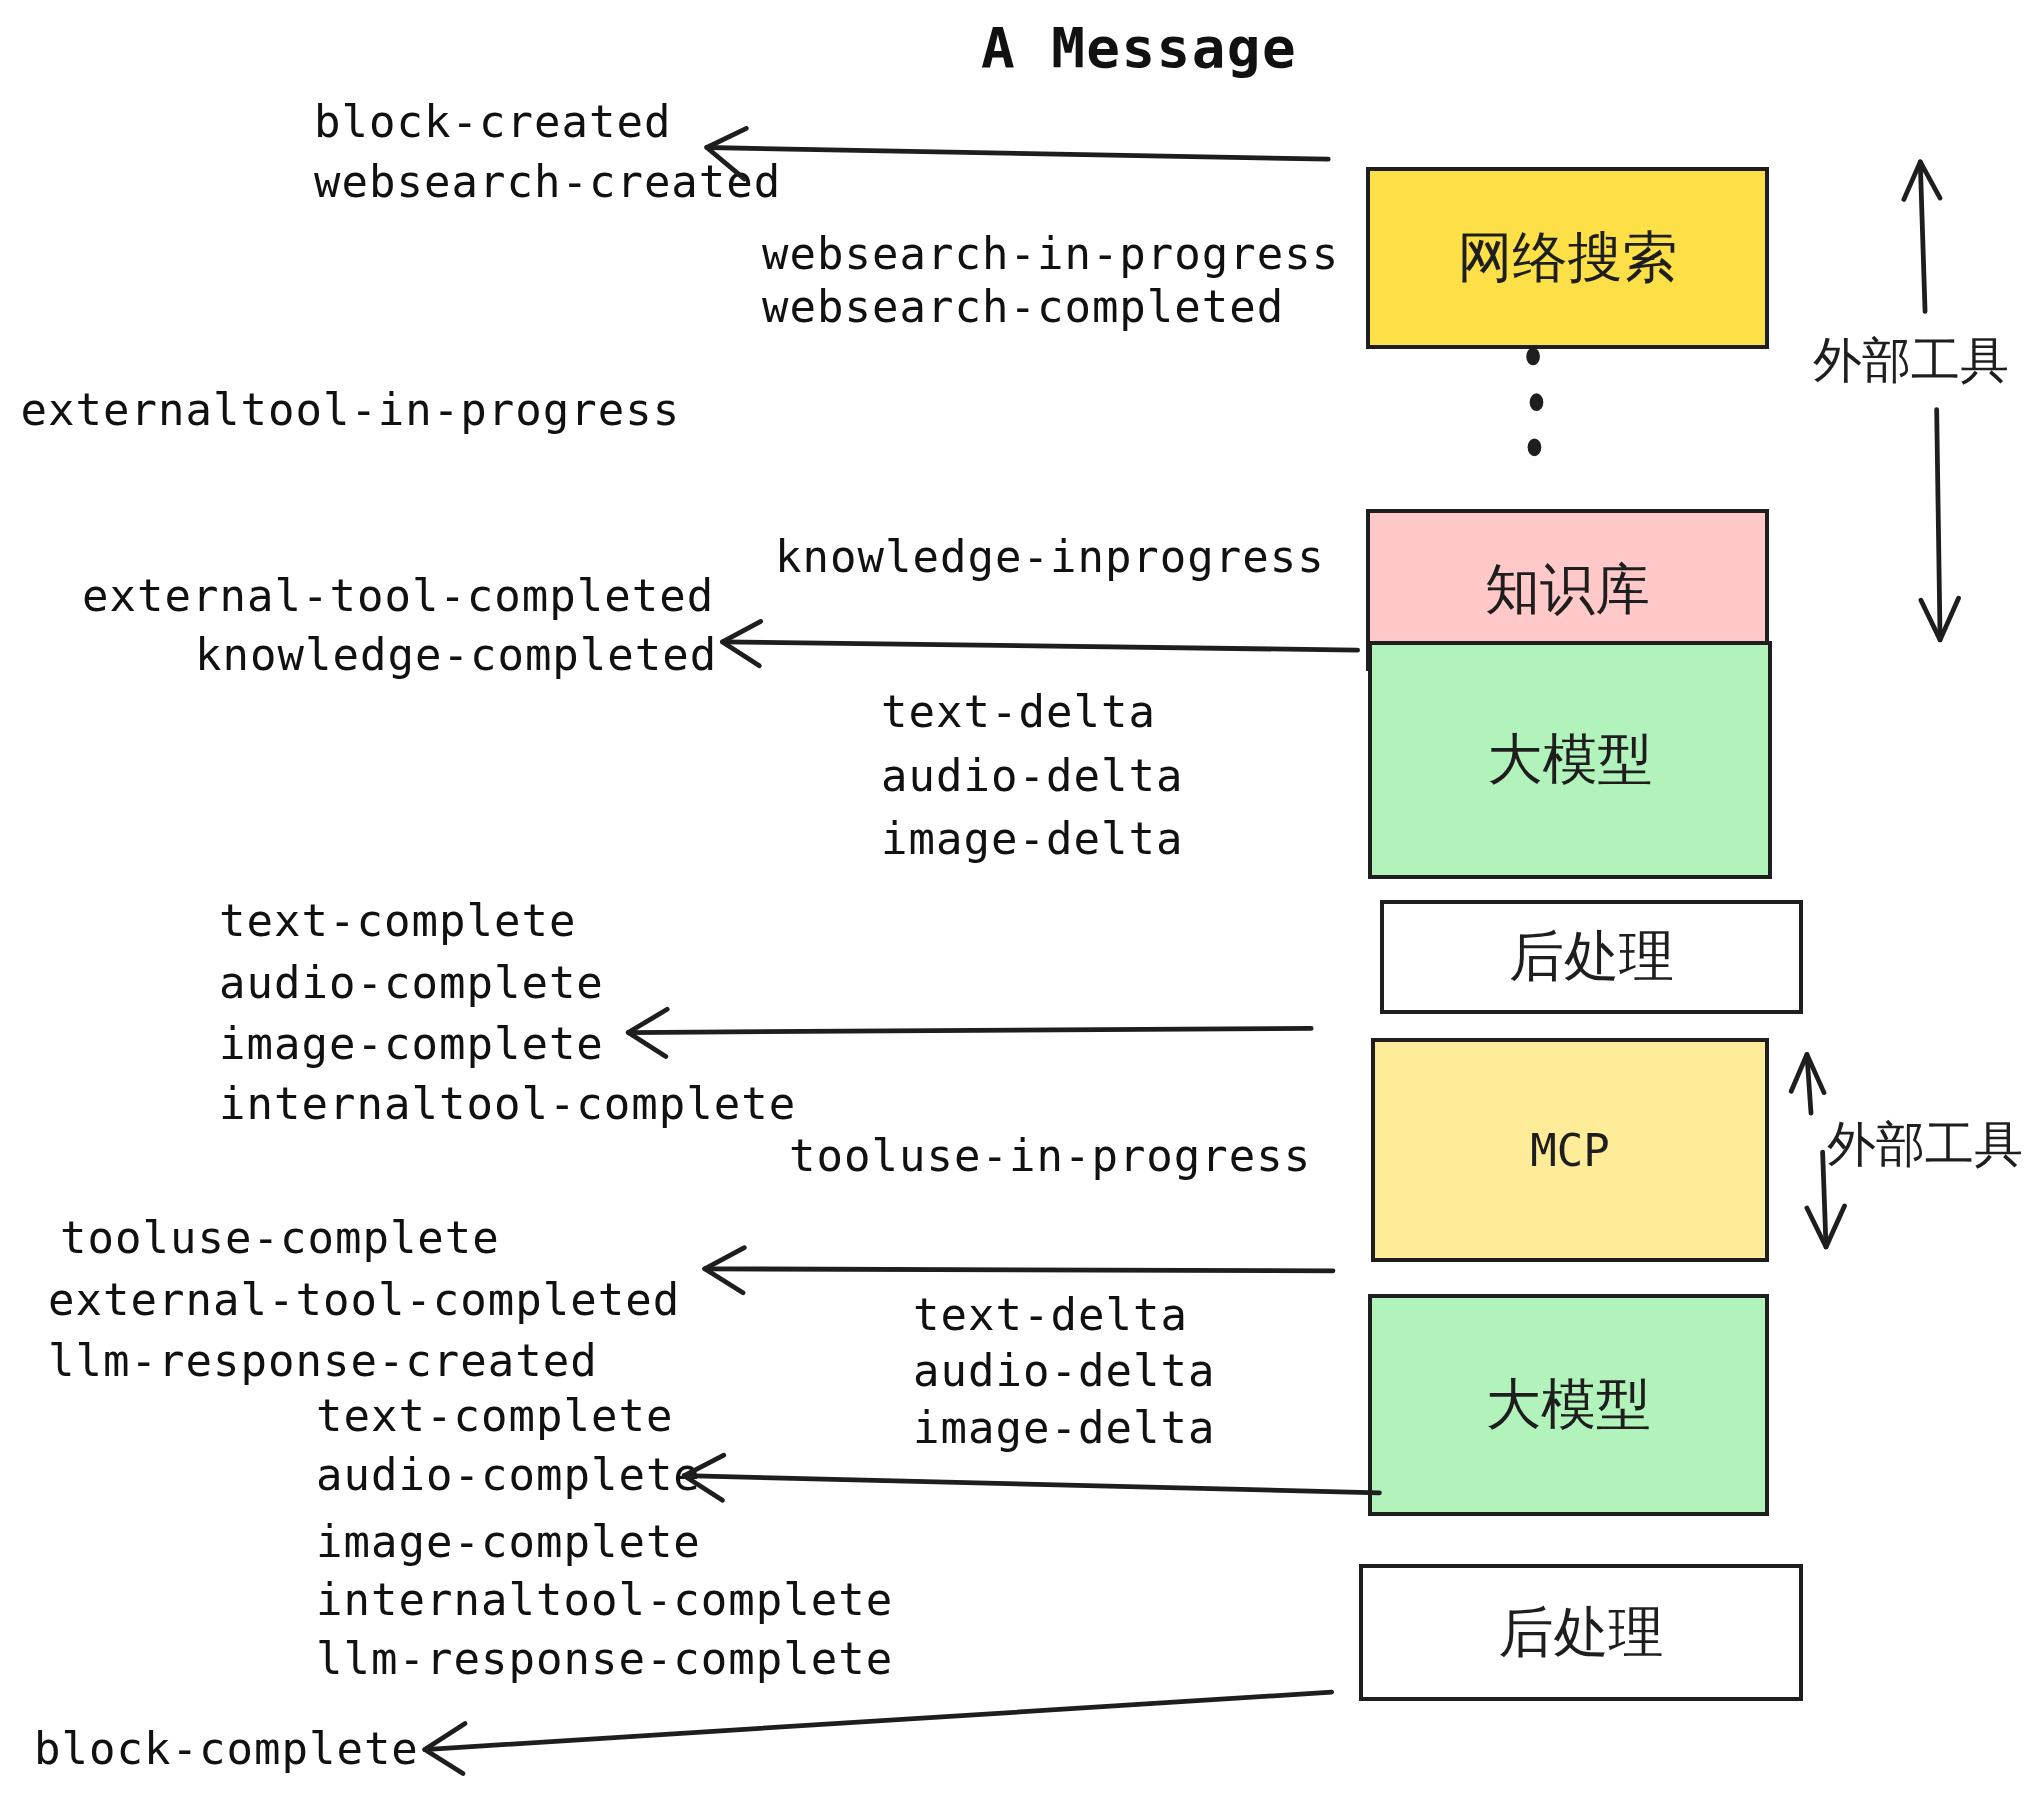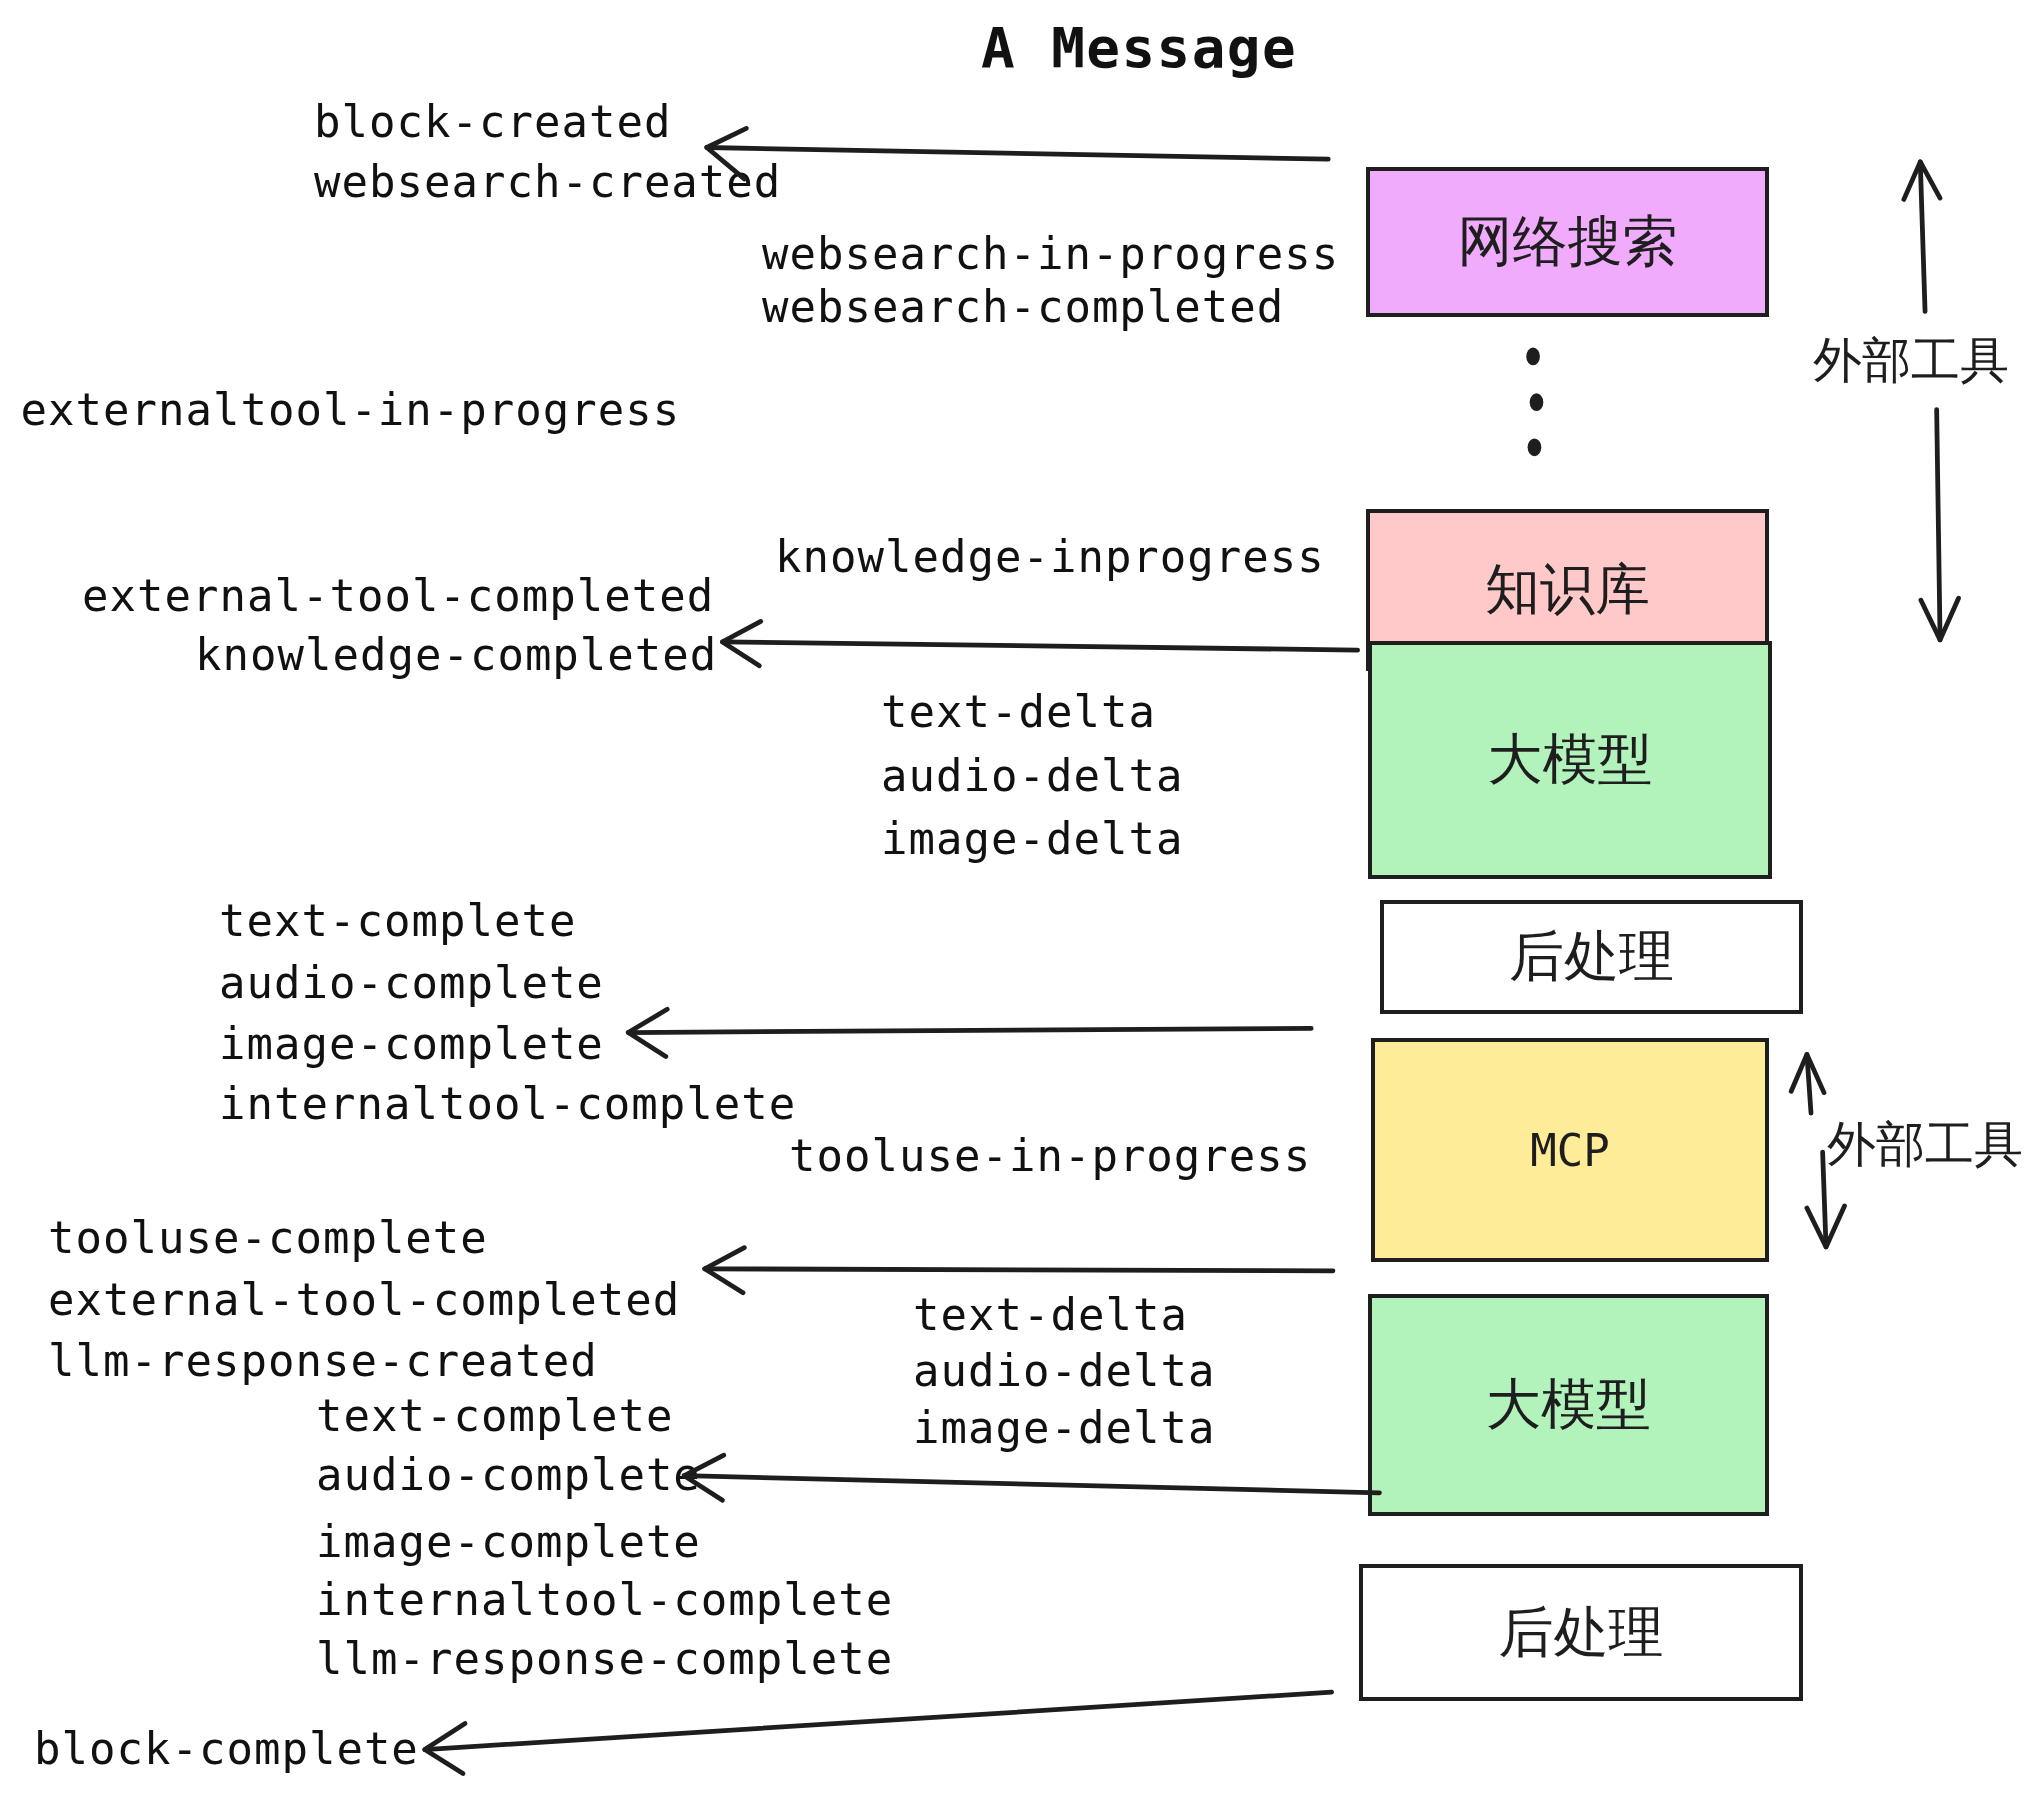--- a/index.html
+++ b/index.html
@@ -29,21 +29,21 @@
   }
   svg.overlay{position:absolute;left:0;top:0;pointer-events:none;}
   svg.overlay *{stroke:#1e1e1e;fill:none;stroke-width:7;stroke-linecap:round;stroke-linejoin:round;}
   svg.overlay ellipse{fill:#1e1e1e;stroke:none;}
 </style>
 </head>
 <body>
 
 <div class="title" style="left:981px;top:15px;">A Message</div>
 
-<div class="box" style="left: 1366px; top: 167px; width: 403px; height: 150px; background: #f0abfc;">网络搜索</div>
+<div class="box" style="left: 1366px; top: 167px; width: 403px; height: 182px; background: #fde047;">网络搜索</div>
 <div class="box" style="left: 1366px; top: 509px; width: 403px; height: 162px; background: rgb(255, 201, 201);">知识库</div>
 <div class="box" style="left: 1368px; top: 641px; width: 404px; height: 238px; background: rgb(178, 242, 187);">大模型</div>
 <div class="box" style="left: 1380px; top: 900px; width: 423px; height: 114px; background: rgb(255, 255, 255);">后处理</div>
 <div class="box mono" style="left: 1371px; top: 1038px; width: 398px; height: 224px; background: rgb(255, 236, 153);">MCP</div>
 <div class="box" style="left: 1368px; top: 1294px; width: 401px; height: 222px; background: rgb(178, 242, 187);">大模型</div>
 <div class="box" style="left: 1359px; top: 1564px; width: 444px; height: 137px; background: rgb(255, 255, 255);">后处理</div>
 
 <div class="side-label" style="left:1813px;top:328px;">外部工具</div>
 <div class="side-label" style="left:1827px;top:1112px;">外部工具</div>
 
@@ -56,21 +56,21 @@
 <div class="evt" style="left:82px;top:568px;">external-tool-completed</div>
 <div class="evt" style="left:195px;top:627px;">knowledge-completed</div>
 <div class="evt" style="left:881px;top:684px;">text-delta</div>
 <div class="evt" style="left:881px;top:748px;">audio-delta</div>
 <div class="evt" style="left:881px;top:811px;">image-delta</div>
 <div class="evt" style="left:219px;top:893px;">text-complete</div>
 <div class="evt" style="left:219px;top:955px;">audio-complete</div>
 <div class="evt" style="left:219px;top:1016px;">image-complete</div>
 <div class="evt" style="left:219px;top:1076px;">internaltool-complete</div>
 <div class="evt" style="left:789px;top:1128px;">tooluse-in-progress</div>
-<div class="evt" style="left:48px;top:1210px;">tooluse-complete</div>
+<div class="evt" style="left:60px;top:1210px;">tooluse-complete</div>
 <div class="evt" style="left:48px;top:1272px;">external-tool-completed</div>
 <div class="evt" style="left:48px;top:1333px;">llm-response-created</div>
 <div class="evt" style="left:913px;top:1287px;">text-delta</div>
 <div class="evt" style="left:913px;top:1343px;">audio-delta</div>
 <div class="evt" style="left:913px;top:1400px;">image-delta</div>
 <div class="evt" style="left:316px;top:1388px;">text-complete</div>
 <div class="evt" style="left:316px;top:1447px;">audio-complete</div>
 <div class="evt" style="left:316px;top:1514px;">image-complete</div>
 <div class="evt" style="left:316px;top:1572px;">internaltool-complete</div>
 <div class="evt" style="left:316px;top:1631px;">llm-response-complete</div>

